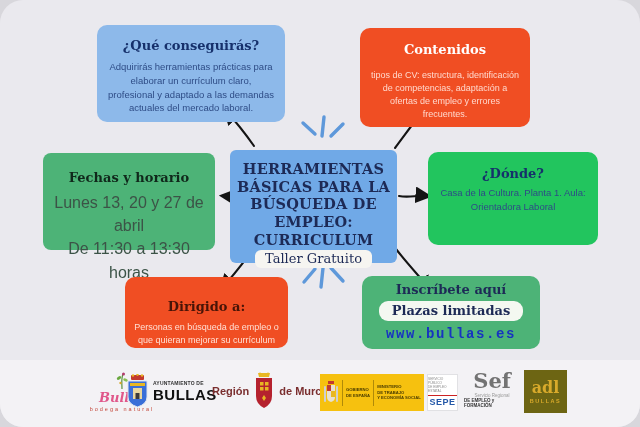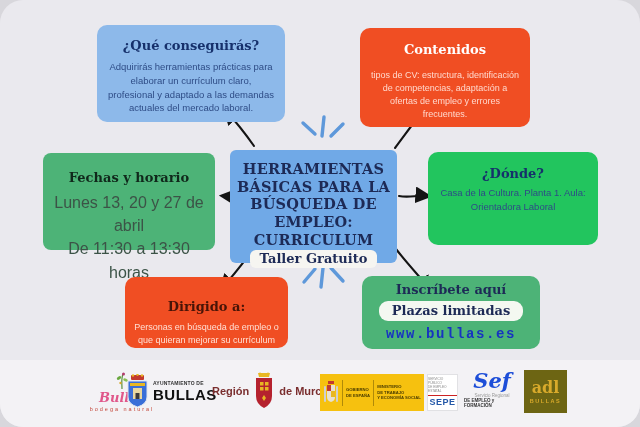--- a/index.html
+++ b/index.html
@@ -31,21 +31,21 @@
   .box-fechas .box-body{color:#3c5347;margin-top:6px;font-size:16px;}
 
   
   .box-center{left:230px;top:150px;width:167px;height:113px;background:#70a9e7;border-radius:6px;padding:10px 4px 0;}
   .box-center .center-title{
     font-family:"DejaVu Serif","Liberation Serif",serif;font-weight:bold;
     font-size:14.5px;line-height:1.22;color:#1d2a56;letter-spacing:.2px;
   }
   .badge{
     display:inline-block;background:#f6f5f1;border-radius:6px;
-    font-family:"DejaVu Serif","Liberation Serif",serif;font-weight:bold;
+    font-family:"DejaVu Serif","Liberation Serif",serif;font-weight:normal;
     font-size:13px;color:#1d2a56;padding:1px 10px 2px;margin-top:2px;
   }
 
   
   .box-donde{left:428px;top:152px;width:170px;height:93px;background:#22c55e;padding:14px 10px 0;}
   .box-donde .box-title{color:#16306b;}
   .box-donde .box-body{color:#2e4c86;margin-top:5px;}
 
   
   .box-dirigido{left:125px;top:277px;width:163px;height:71px;background:#f04e23;padding:22px 9px 0;}
@@ -83,21 +83,21 @@
 
   .logo-gobierno{left:320px;top:374px;width:104px;height:37px;background:#f6c10f;gap:3px;padding:0 3px;box-sizing:border-box;}
   .gob-col{font-size:4.2px;font-weight:bold;color:#4a3c00;line-height:1.3;text-align:left;}
   .gob-divider{width:1px;height:26px;background:rgba(90,70,0,.45);}
 
   .logo-sepe{left:427px;top:374px;width:31px;height:37px;background:#ffffff;border:1px solid #e1e1e4;flex-direction:column;justify-content:center;box-sizing:border-box;}
   .sepe-small{font-size:3.2px;color:#888;line-height:1.2;text-align:left;border-bottom:1px solid #cc2222;padding-bottom:1px;}
   .sepe-label{font-size:9px;font-weight:bold;color:#2458a8;letter-spacing:.5px;margin-top:1px;}
 
   .logo-sef{left:464px;top:370px;width:56px;flex-direction:column;}
-  .sef-label{font-family:"DejaVu Serif","Liberation Serif",serif;font-style:italic;font-weight:bold;font-size:21px;color:#1d4ed8;line-height:1;}
+  .sef-label{font-family:"DejaVu Serif","Liberation Serif",serif;font-weight:bold;font-size:21px;color:#737373;line-height:1;}
   .sef-line1{font-size:4.5px;color:#999;margin-top:2px;}
   .sef-line2{font-size:4.5px;font-weight:bold;color:#333;}
 
   .logo-adl{left:524px;top:370px;width:43px;height:43px;background:#6d6513;flex-direction:column;justify-content:center;box-sizing:border-box;}
   .adl-label{font-family:"DejaVu Serif","Liberation Serif",serif;font-weight:bold;font-size:16px;color:#d9aa2b;line-height:1;}
   .adl-sub{font-size:5.5px;font-weight:bold;color:#d9aa2b;letter-spacing:1.5px;margin-top:2px;}
 </style>
 </head>
 <body>
 

